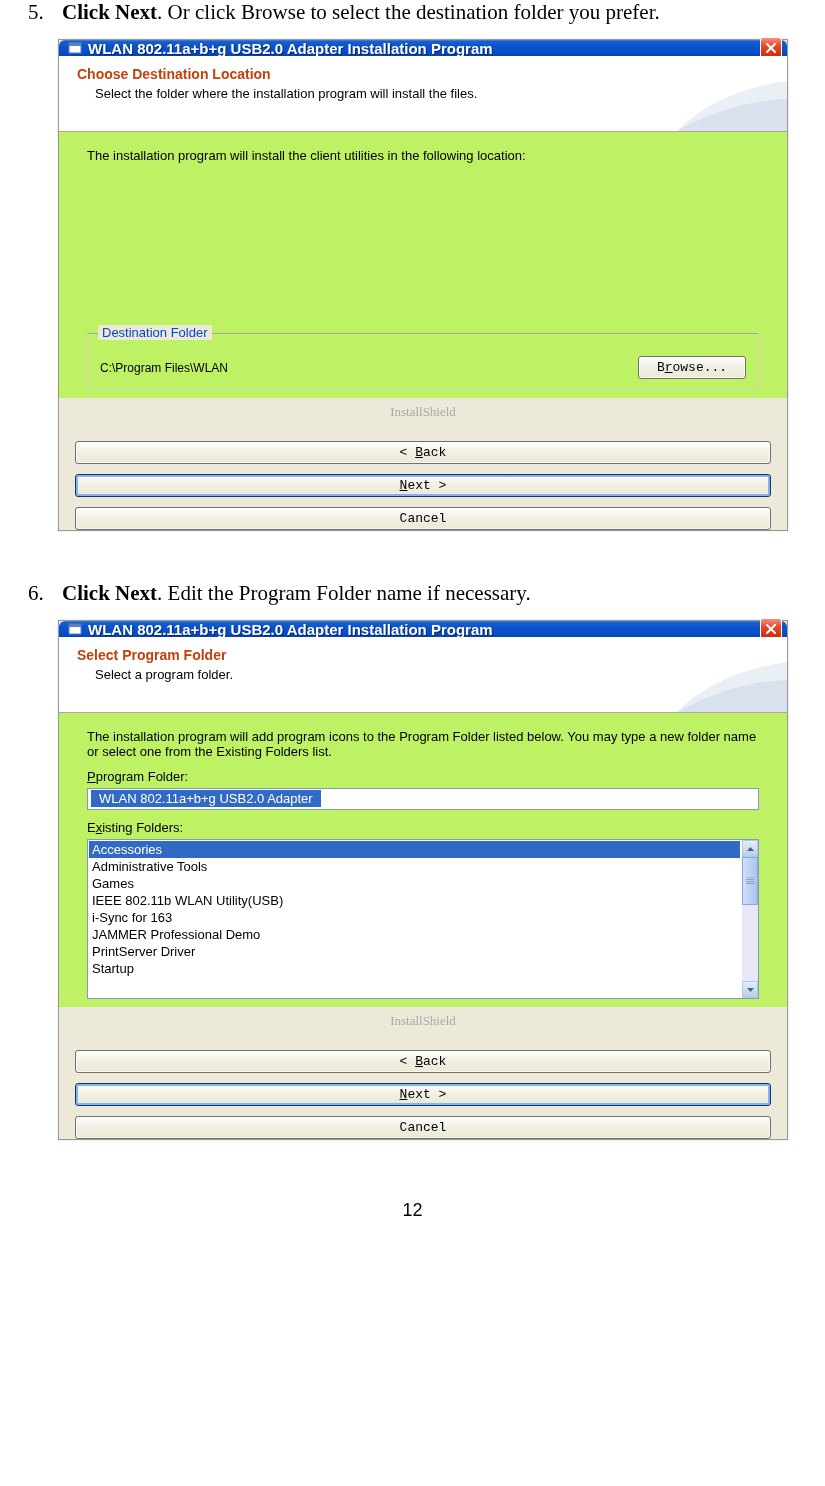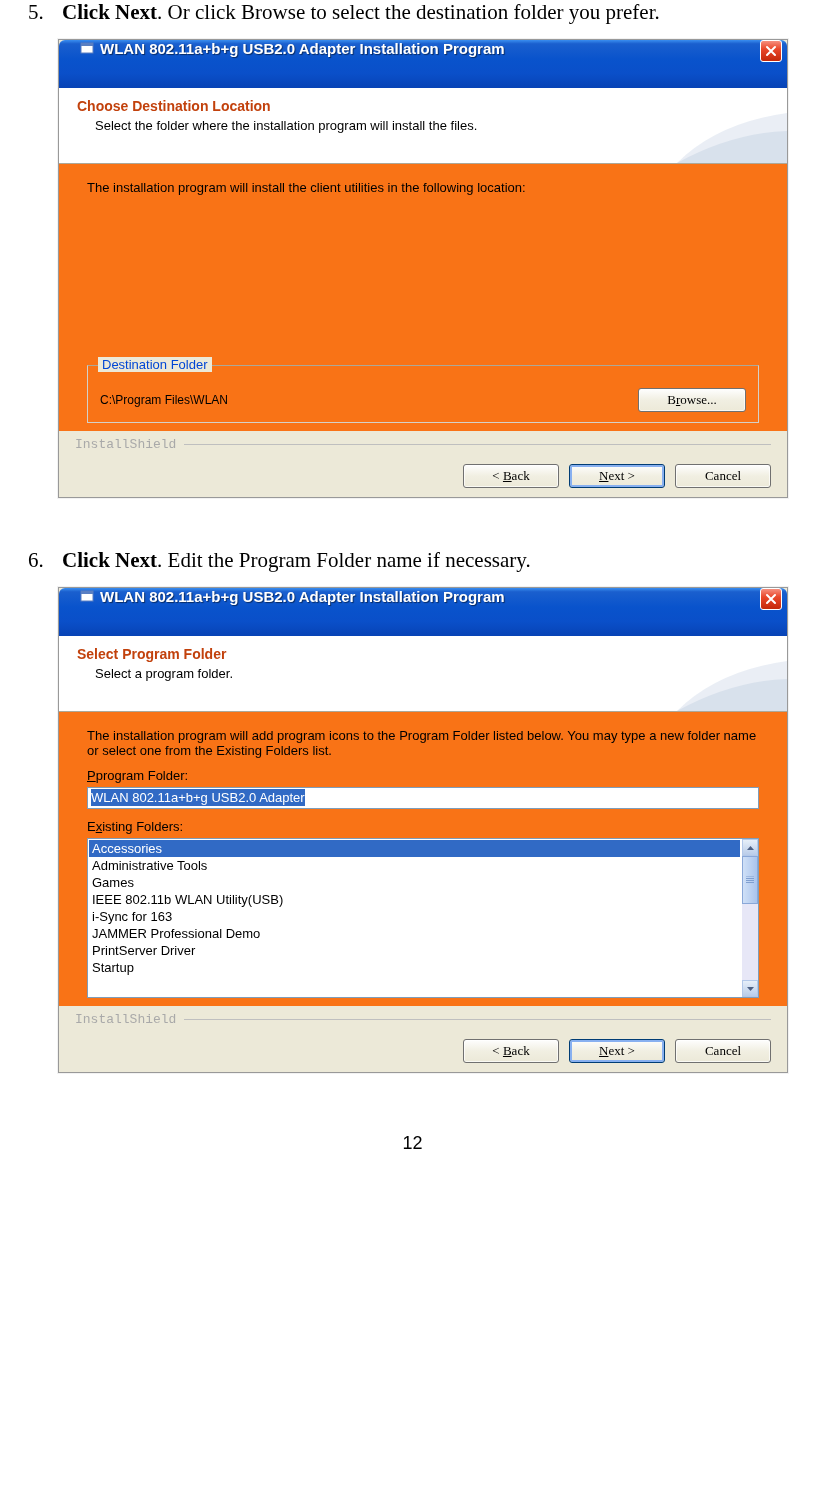--- a/index.html
+++ b/index.html
@@ -34,26 +34,26 @@
     .dialog-shot {
       margin-left: 30px;
       width: 730px;
       border: 1px solid #999;
       background: #ece9d8;
       margin-bottom: 50px;
       position: relative;
       box-shadow: 0 0 0 1px rgba(0,0,0,0.05);
     }
     .titlebar {
-      height: 48px;
+      height: 16px;
       background: linear-gradient(to bottom, #3a8ef0 0%, #1a5fce 8%, #0953cc 40%, #0a4fc9 70%, #0743b5 100%);
       border-radius: 6px 6px 0 0;
       display: flex;
-      align-items: flex-start;
-      padding: 0 5px 0 20px;
+      align-items: center;
+      padding: 0 5px 0 8px;
       position: relative;
     }
     .title-icon {
       width: 16px;
       height: 16px;
       display: inline-flex;
       align-items: center;
       justify-content: center;
       font-size: 11px;
       color: #fff;
@@ -109,21 +109,21 @@
       width: 110px;
       height: 50px;
       overflow: hidden;
       opacity: 0.75;
     }
     .body-panel {
       padding: 16px 28px 8px 28px;
       font-family: Tahoma, sans-serif;
       font-size: 13px;
       color: #000;
-      background: #f97316;
+      background: #bef264;
     }
     .body-text {
       margin-bottom: 6px;
     }
     .spacer-big {
       height: 160px;
     }
     .fieldset {
       border: 1px solid #d4d0c8;
       border-top: 1px solid #aca899;
@@ -148,76 +148,78 @@
     }
     .dest-path {
       font-family: Tahoma, sans-serif;
       font-size: 12px;
       color: #000;
     }
     .xp-btn {
       background: linear-gradient(to bottom, #fefefe, #f1efe2 50%, #ece9d8);
       border: 1px solid #707070;
       border-radius: 3px;
-      font-family: Liberation Serif, serif;
+      font-family: Liberation Mono, monospace;
       font-size: 13px;
       padding: 3px 0;
       min-width: 96px;
       text-align: center;
       box-shadow: inset 0 0 0 1px rgba(255,255,255,0.7);
       color: #000;
     }
     .xp-btn.default {
       border: 1px solid #003c74;
       box-shadow: inset 0 0 0 2px #88b0f0, inset 0 0 0 1px rgba(255,255,255,0.6);
     }
     .underline-letter {
       text-decoration: underline;
     }
     .brand-row {
       display: flex;
       align-items: center;
       gap: 8px;
       padding: 6px 16px 0 16px;
-      font-family: Liberation Mono, monospace;
+      font-family: Liberation Serif, serif;
       font-size: 13px;
       color: #a9a9a9;
+      flex-direction: column;
     }
     .brand-line {
       flex: 1;
       height: 1px;
       background: #d4d0c8;
       border-top: 1px solid #bfbfbf;
     }
     .btn-row {
       display: flex;
       justify-content: flex-end;
       gap: 10px;
-      padding: 12px 16px 9px 16px;
+      padding: 12px 16px 0 16px;
+      flex-direction: column;
     }
     .label-txt {
       font-family: Tahoma, sans-serif;
       font-size: 13px;
       margin-top: 10px;
       margin-bottom: 4px;
     }
     .xp-input {
       display: block;
       width: 100%;
       border: 1px solid #7f9db9;
       background: #fff;
       font-family: Tahoma, sans-serif;
       font-size: 13px;
       padding: 2px 3px;
       height: 22px;
     }
     .input-highlight {
       background: #316ac5;
       color: #fff;
-      padding: 1px 0;
+      padding: 1px 8px;
     }
     .xp-listbox {
       border: 1px solid #7f9db9;
       background: #fff;
       height: 160px;
       display: flex;
       font-family: Tahoma, sans-serif;
       font-size: 13px;
     }
     .list-inner {

